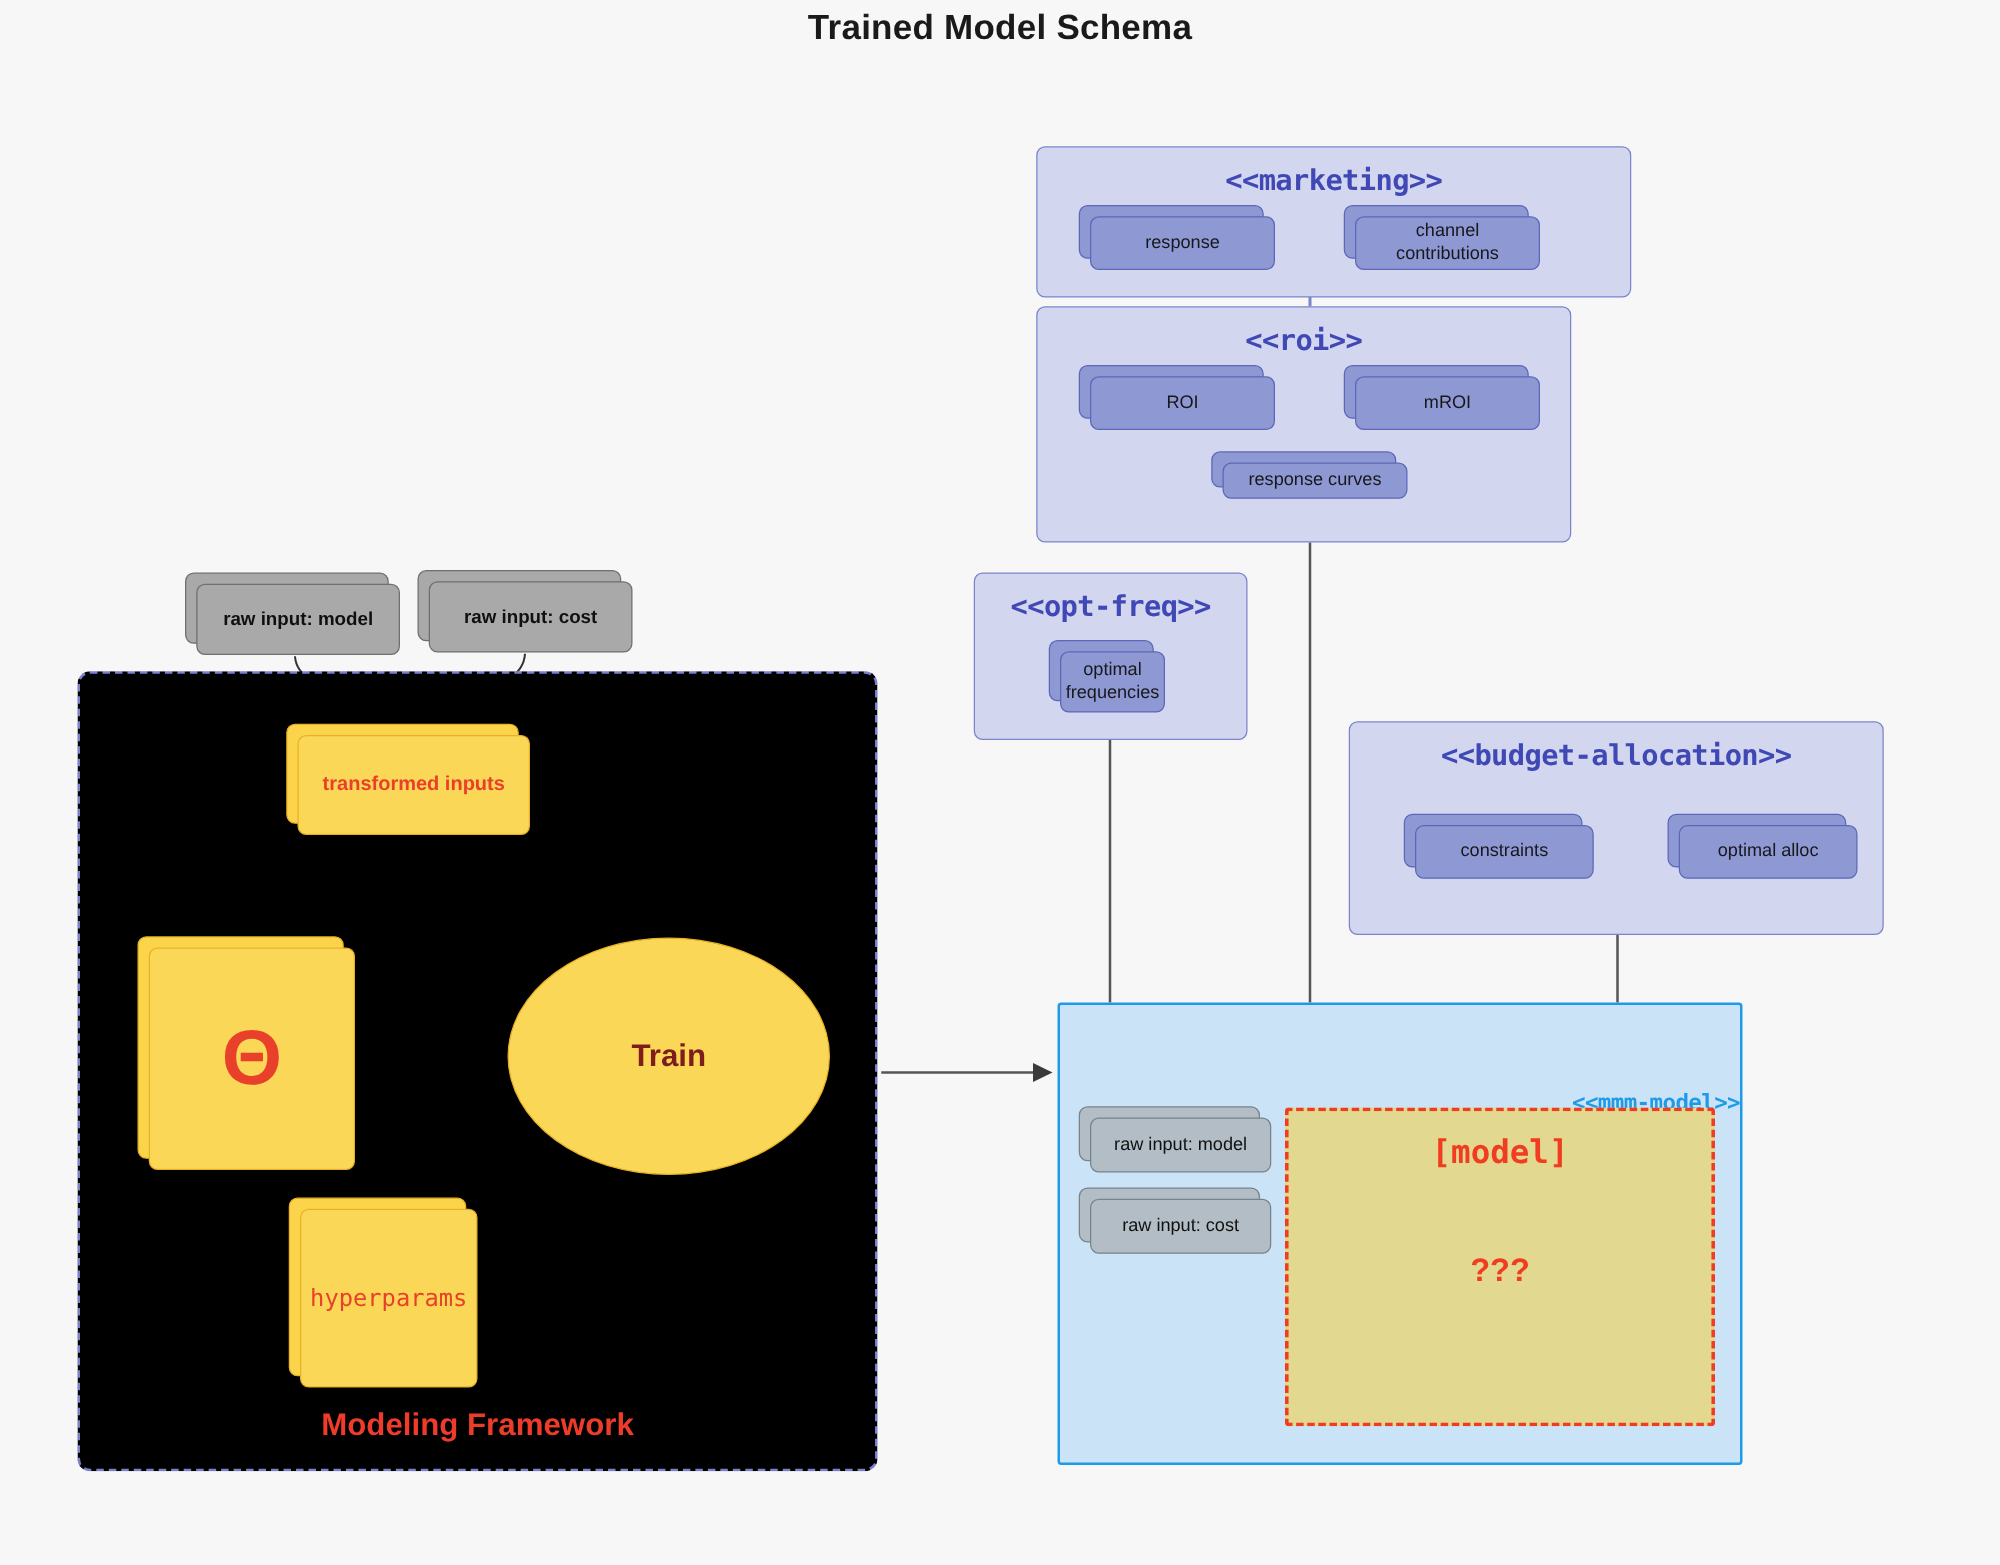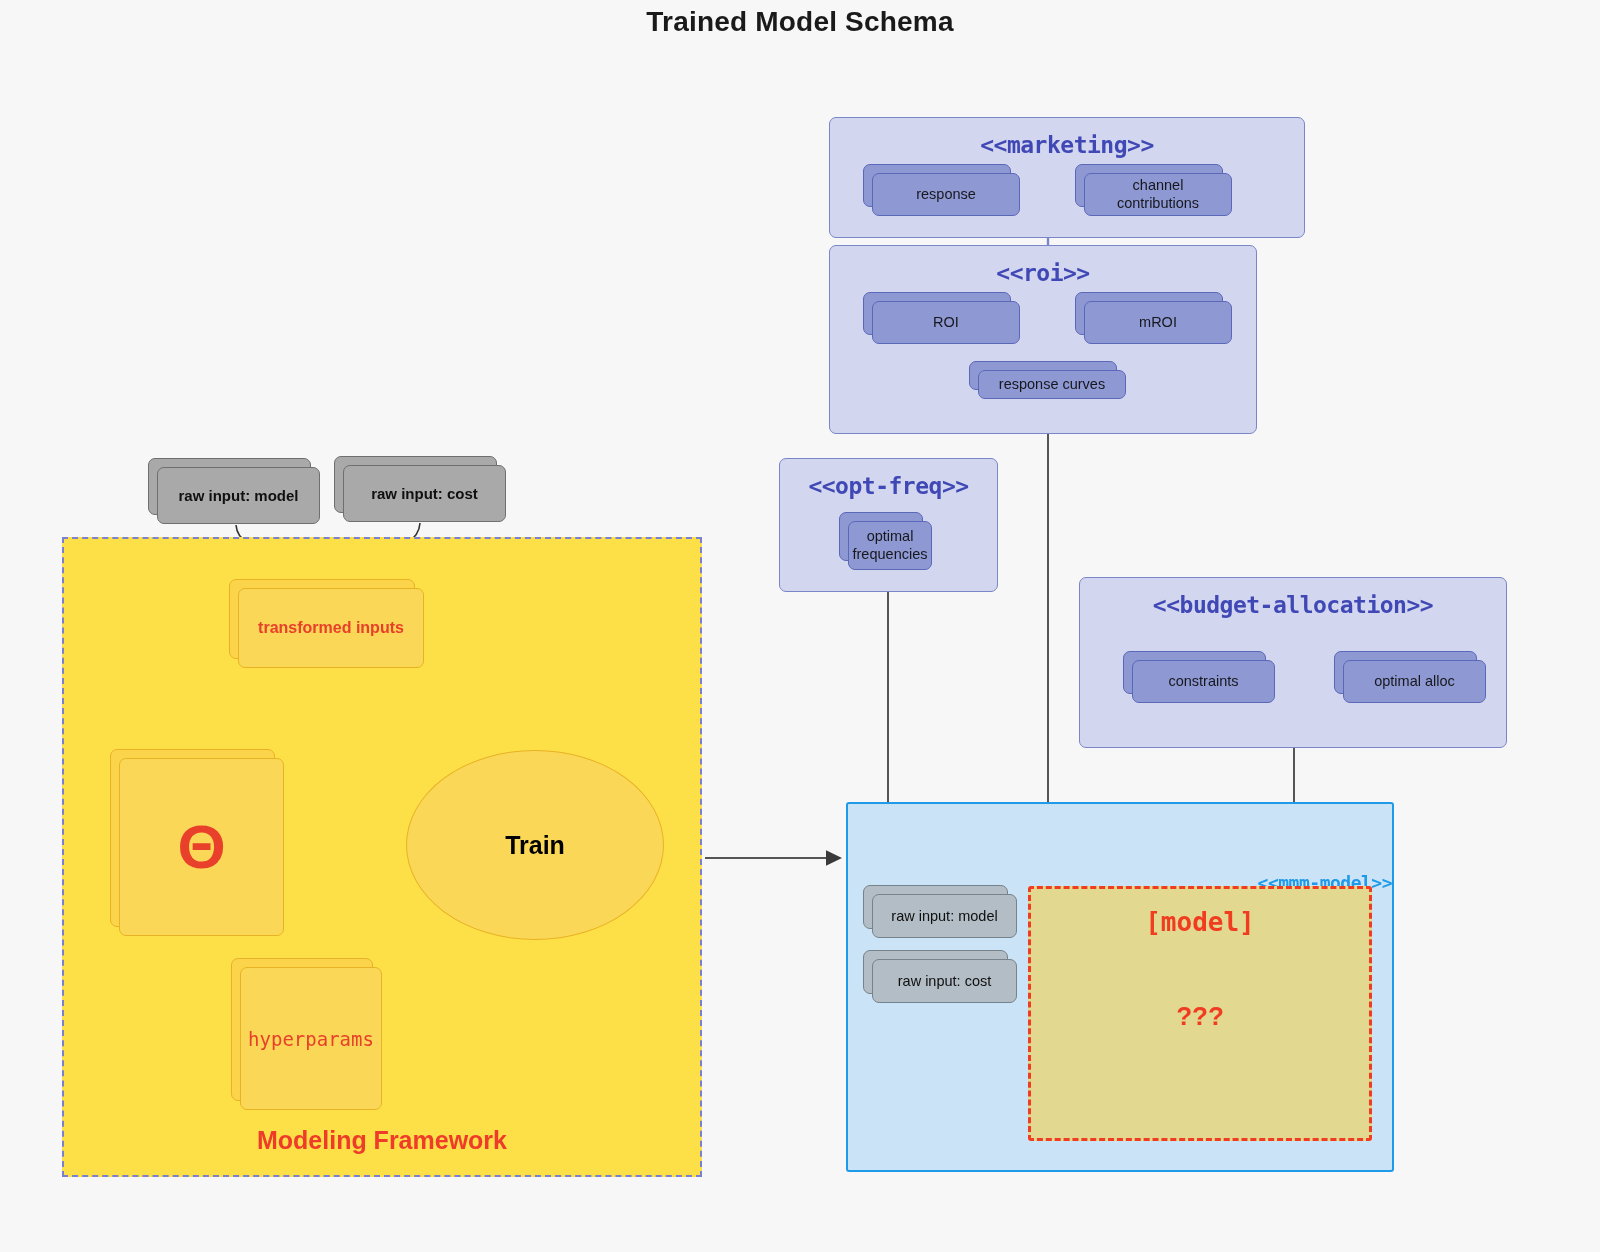--- a/index.html
+++ b/index.html
@@ -89,38 +89,38 @@
     display:flex;align-items:center;justify-content:center;
     color:#e8402a;
   }
   .ynode.sans .face{font-size:16px;font-weight:bold;}
   .ynode.mono .face{font-family:"DejaVu Sans Mono", monospace;font-size:19px;}
   .ynode.theta .face{font-size:62px;font-weight:bold;line-height:1;}
 
   
   .framework{
     position:absolute;
-    background:#fde047;
+    background:#000000;
     border:2px dashed #7b7fd0;
-    border-radius:0;
+    border-radius:10px;
     box-sizing:border-box;
   }
   .framework-label{
     position:absolute;left:0;right:0;bottom:20px;text-align:center;
     color:#ee3b2a;font-size:25px;font-weight:bold;
   }
 
   
   .ellipse{
     position:absolute;
     background:#fbd757;
     border:1.8px solid #e8b225;
     border-radius:50%;
     display:flex;align-items:center;justify-content:center;
-    color:#000000;font-size:25px;font-weight:bold;
+    color:#7f1d1d;font-size:25px;font-weight:bold;
     box-sizing:border-box;
   }
 
   
   .bluepkg{
     position:absolute;
     background:#cbe3f6;
     border:2.2px solid #1e9ae8;
     border-radius:3px;
     box-sizing:border-box;

